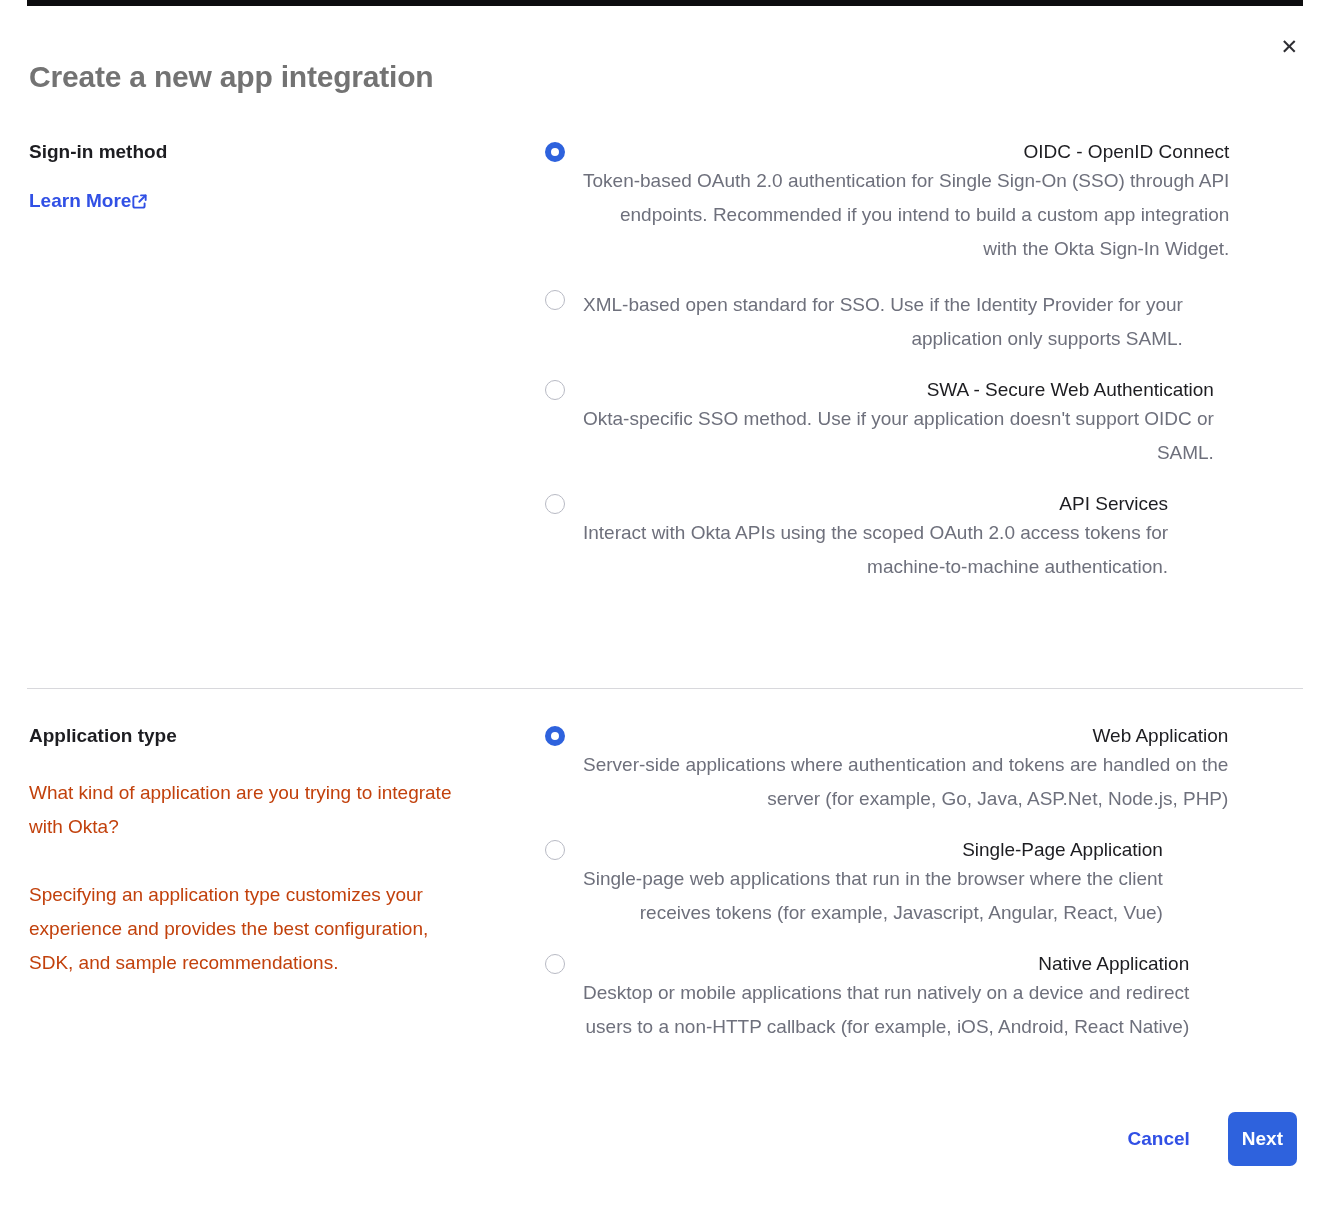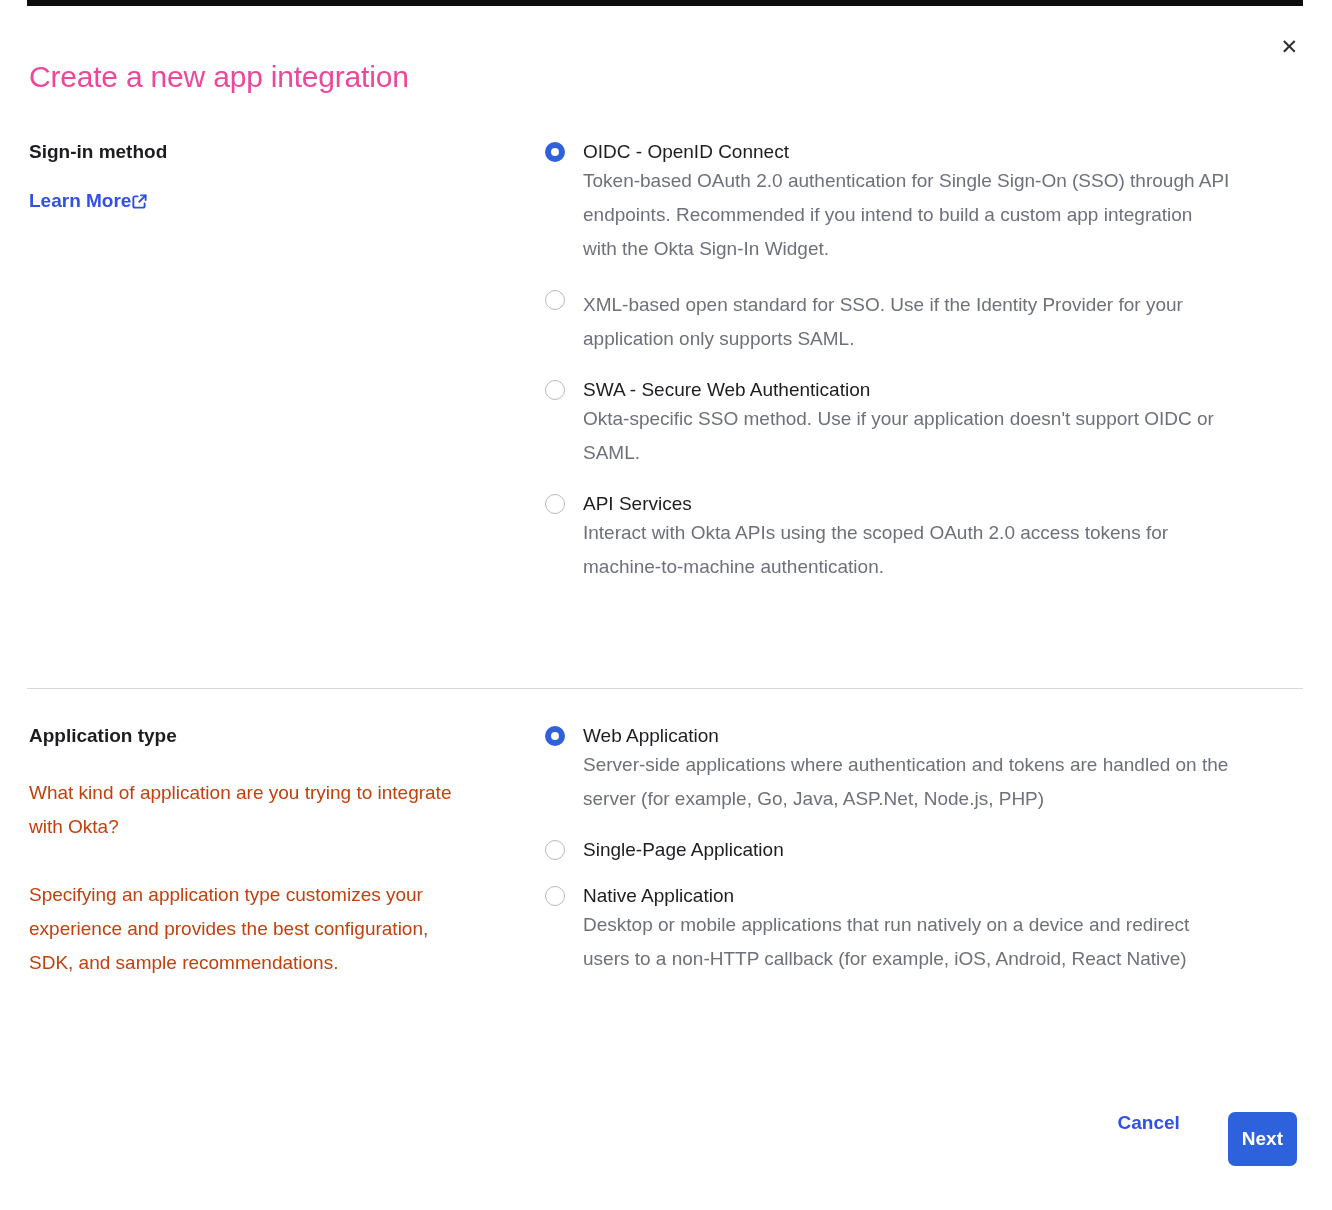--- a/index.html
+++ b/index.html
@@ -16,21 +16,21 @@
   }
 
   .close-btn {
     position:absolute; top:36px; right:34px;
     font-size:21px; line-height:21px; color:#2e2e33;
     cursor:pointer; font-weight:400;
   }
 
   .dialog-title {
     position:absolute; top:60px; left:29px;
-    font-size:30px; font-weight:400; letter-spacing:-0.2px; color:#ec4899;
+    font-size:30px; font-weight:700; letter-spacing:-0.2px; color:#737373;
   }
 
   .section { position:absolute; left:29px; right:30px; display:flex; }
   .section-signin { top:140px; }
   .section-apptype { top:724px; }
 
   .left-col { width:516px; flex:0 0 516px; }
   .right-col { flex:1; max-width:760px; }
 
   .section-label { font-size:19px; font-weight:700; line-height:24px; color:#1d1d21; }
@@ -40,21 +40,21 @@
     font-size:19px; font-weight:600; color:#3150e5; cursor:pointer; text-decoration:none;
   }
   .learn-more svg { display:block; }
 
   .left-para {
     font-size:19px; line-height:34px; color:#c2410c; white-space:pre-line;
   }
   .left-para.p1 { margin-top:28px; }
   .left-para.p2 { margin-top:34px; }
 
-  .option-row { display:flex; align-items:flex-start; margin-bottom:22px; cursor:pointer; }
+  .option-row { display:flex; align-items:flex-start; margin-bottom:22px; cursor:pointer;text-align:right; }
   .option-row:last-child { margin-bottom:0; }
 
   .radio {
     flex:0 0 20px; width:20px; height:20px; margin-top:2px;
     border-radius:50%; background:#ffffff;
     border:1.5px solid #b8bac4;
   }
   .radio.selected { border:6px solid #2e62dd; }
 
   .option-text { margin-left:18px; }
@@ -64,21 +64,21 @@
     white-space:pre-line; max-width:730px;
   }
 
   .divider {
     position:absolute; top:688px; left:27px; right:29px; height:0;
     border-top:1px solid #d8d8dc;
   }
 
   .footer {
     position:absolute; top:1112px; right:35px;
-    display:flex; align-items:flex-start; gap:48px;
+    display:flex; align-items:center; gap:38px;
   }
   .cancel-link {
     font-size:19px; font-weight:600; color:#3150e5; cursor:pointer;
   }
   .next-btn {
     background:#2e62dd; color:#ffffff; border:none; border-radius:7px;
     font-family:"Liberation Sans", sans-serif;
     font-size:19px; font-weight:700; line-height:24px;
     padding:15px 14px; cursor:pointer;
   }
@@ -159,20 +159,22 @@
       <span class="option-text">
         <span class="option-label" style="display:block">Web Application</span>
         <span class="option-desc" style="display:block">Server-side applications where authentication and tokens are handled on the
 server (for example, Go, Java, ASP.Net, Node.js, PHP)</span>
       </span>
     </div>
     <div class="option-row">
       <span class="radio"></span>
       <span class="option-text">
         <span class="option-label" style="display:block">Single-Page Application</span>
+        <span class="option-desc" style="display:block">Single-page web applications that run in the browser where the client
+receives tokens (for example, Javascript, Angular, React, Vue)</span>
       </span>
     </div>
     <div class="option-row">
       <span class="radio"></span>
       <span class="option-text">
         <span class="option-label" style="display:block">Native Application</span>
         <span class="option-desc" style="display:block">Desktop or mobile applications that run natively on a device and redirect
 users to a non-HTTP callback (for example, iOS, Android, React Native)</span>
       </span>
     </div>

